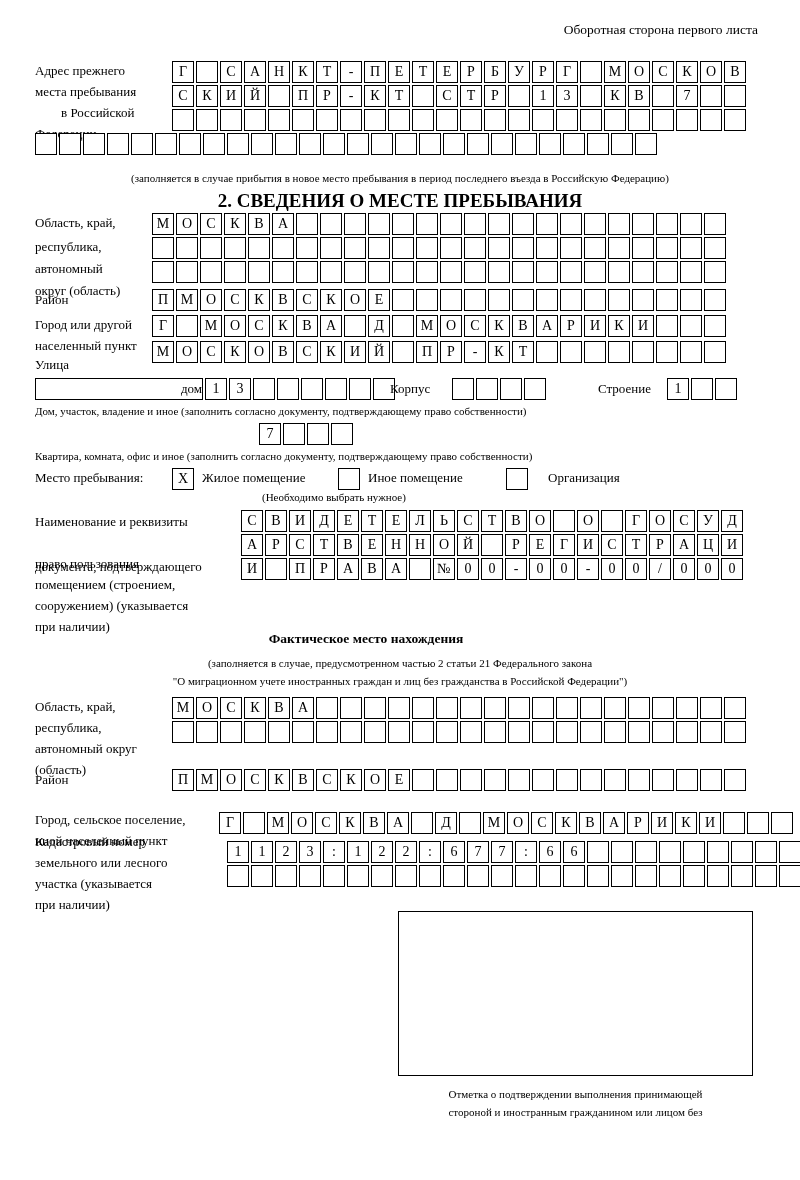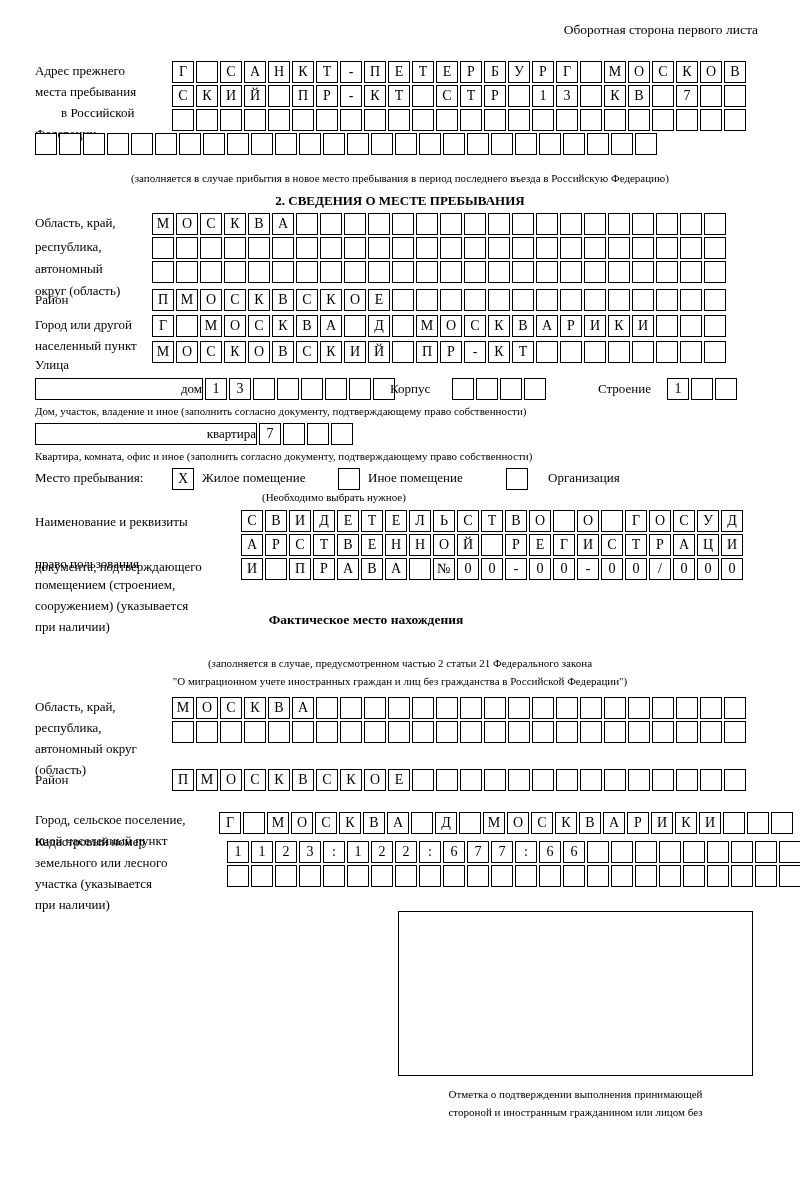--- a/index.html
+++ b/index.html
@@ -146,21 +146,21 @@
       <div class="cell"></div>
       <div class="cell"></div>
       <div class="cell"></div>
       <div class="cell"></div>
       <div class="cell"></div>
       <div class="cell last"></div>
     </div>
 
   <div class="lbl-c small" style="left:0px; width:800px; top:170px;">(заполняется в случае прибытия в новое место пребывания в период последнего въезда в Российскую Федерацию)</div>
 
-  <div class="lbl-c bold" style="left:0px; width:800px; top:193px; font-size:13px;">2. СВЕДЕНИЯ О МЕСТЕ ПРЕБЫВАНИЯ</div>
+  <div class="lbl-c bold" style="left:0px; width:800px; top:193px; font-size:19px;">2. СВЕДЕНИЯ О МЕСТЕ ПРЕБЫВАНИЯ</div>
 
   <div class="lbl" style="left:35px; top:215px;">Область, край,</div>
   <div class="lbl" style="left:35px; top:239px;">республика,</div>
   <div class="lbl" style="left:35px; top:261px;">автономный</div>
   <div class="lbl" style="left:35px; top:283px;">округ (область)</div>
 
   <div class="row" id="s2-reg1" style="left:152px; top:213px;">
       <div class="cell">М</div>
       <div class="cell">О</div>
       <div class="cell">С</div>
@@ -344,21 +344,20 @@
     </div>
   <div class="lbl" style="left:598px; top:381px;">Строение</div>
   <div class="row" id="s2-str" style="left:667px; top:378px;">
       <div class="cell">1</div>
       <div class="cell"></div>
       <div class="cell last"></div>
     </div>
 
   <div class="lbl small" style="left:35px; top:403px;">Дом, участок, владение и иное (заполнить согласно документу, подтверждающему право собственности)</div>
 
-  <div class="boxwide" style="position:absolute;left:35px; top:423px; width:222px;">квартира</div>
   <div class="row" id="s2-kv" style="left:259px; top:423px;">
       <div class="cell">7</div>
       <div class="cell"></div>
       <div class="cell"></div>
       <div class="cell last"></div>
     </div>
   <div class="lbl small" style="left:35px; top:448px;">Квартира, комната, офис и иное (заполнить согласно документу, подтверждающему право собственности)</div>
 
   <div class="lbl" style="left:35px; top:470px;">Место пребывания:</div>
   <div class="cell last" style="position:absolute;left:172px; top:468px;">X</div>
@@ -439,21 +438,21 @@
       <div class="cell">0</div>
       <div class="cell">-</div>
       <div class="cell">0</div>
       <div class="cell">0</div>
       <div class="cell">/</div>
       <div class="cell">0</div>
       <div class="cell">0</div>
       <div class="cell last">0</div>
     </div>
 
-  <div class="lbl-c bold" style="left:0px; width:732px; top:612px; font-size:13.5px;">Фактическое место нахождения</div>
+  <div class="lbl-c bold" style="left:0px; width:732px; top:631px; font-size:13.5px;">Фактическое место нахождения</div>
   <div class="lbl-c small" style="left:0px; width:800px; top:655px;">(заполняется в случае, предусмотренном частью 2 статьи 21 Федерального закона</div>
   <div class="lbl-c small" style="left:0px; width:800px; top:673px;">"О миграционном учете иностранных граждан и лиц без гражданства в Российской Федерации")</div>
 
   <div class="lbl" style="left:35px; top:699px;">Область, край,</div>
   <div class="lbl" style="left:35px; top:720px;">республика,</div>
   <div class="lbl" style="left:35px; top:741px;">автономный округ</div>
   <div class="lbl" style="left:35px; top:762px;">(область)</div>
 
   <div class="row" id="al-reg1" style="left:172px; top:697px;">
       <div class="cell">М</div>

